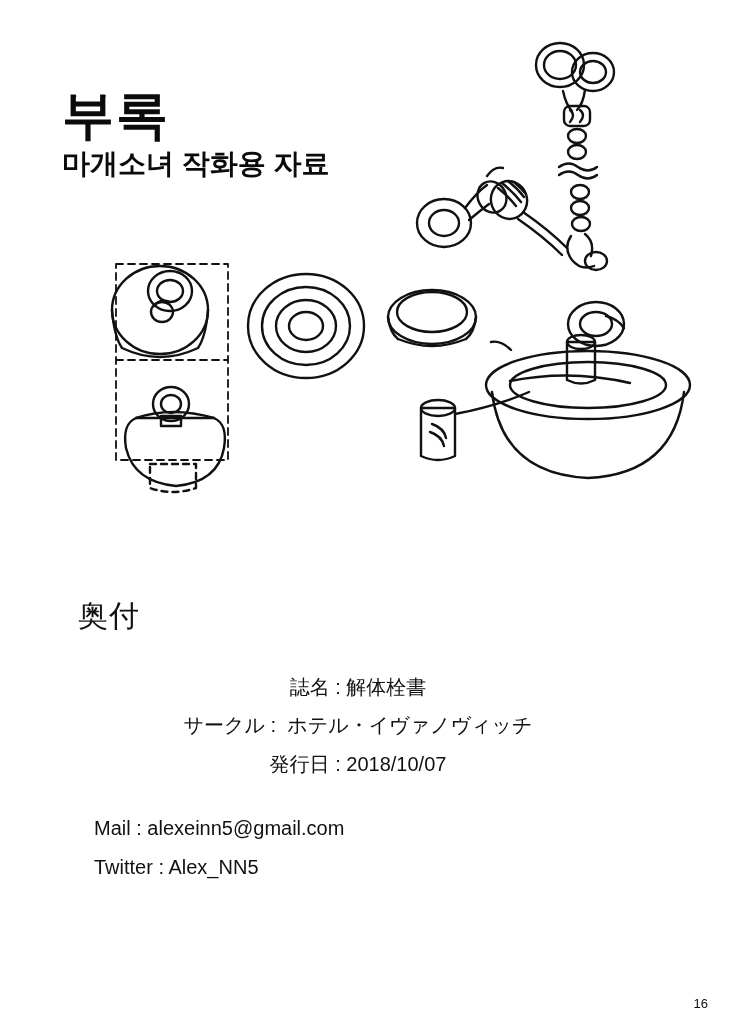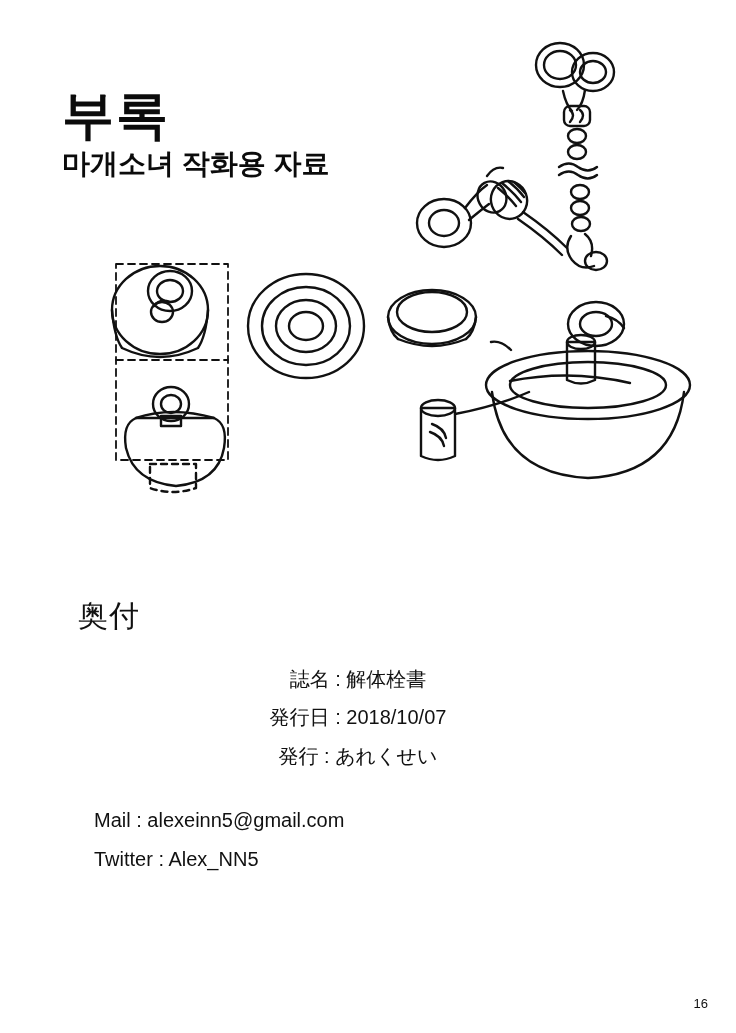--- a/index.html
+++ b/index.html
@@ -64,21 +64,21 @@
   
   .colophon {
     position: absolute;
     left: 78px;
     top: 596px;
     width: 560px;
   }
   .colophon-heading {
     font-size: 30px;
     font-weight: normal;
-    margin: 0 0 26px 0;
+    margin: 0 0 34px 0;
     letter-spacing: 1px;
     color: #111;
   }
   .colophon-line {
     font-size: 20px;
     line-height: 1.62;
     margin: 0 0 6px 0;
     color: #111;
     white-space: pre;
     text-align: center;
@@ -221,22 +221,22 @@
 
   <div class="title-block">
     <h1 class="title-main">부록</h1>
     <h2 class="title-sub">마개소녀 작화용 자료</h2>
   </div>
 
   <div class="colophon">
     <h3 class="colophon-heading">奥付</h3>
 
     <p class="colophon-line">誌名 : 解体栓書</p>
+    <p class="colophon-line">サークル :  ホテル・イヴァノヴィッチ</p>
     <p class="colophon-line">発行日 : 2018/10/07</p>
-    <p class="colophon-line">発行 : あれくせい</p>
 
     <div class="colophon-gap"></div>
 
     <p class="contact-line">Mail : alexeinn5@gmail.com</p>
     <p class="contact-line">Twitter : Alex_NN5</p>
   </div>
 
   <div class="page-number">16</div>
 
 </div>

